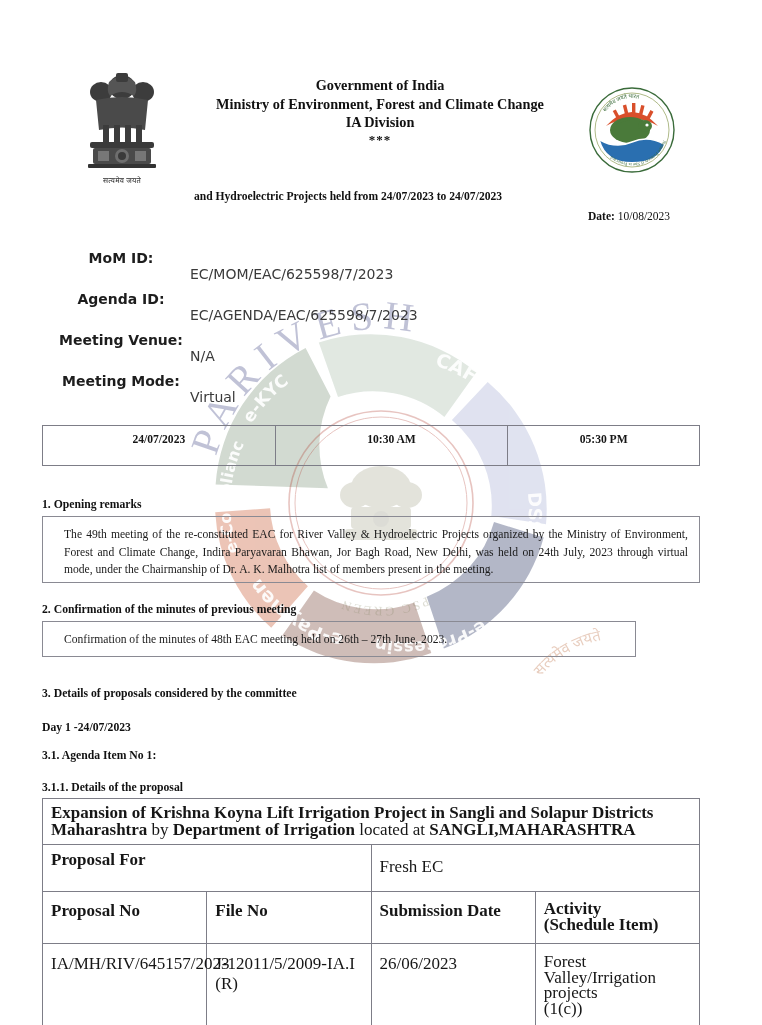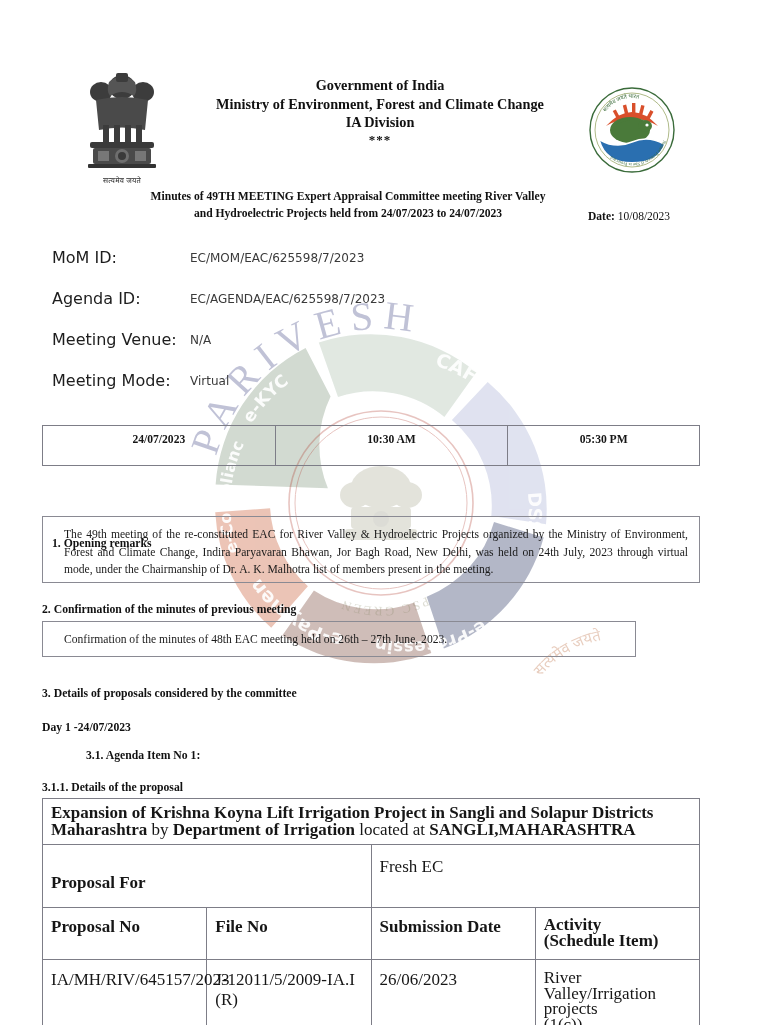--- a/index.html
+++ b/index.html
@@ -69,26 +69,27 @@
   
   .meta{
     position:absolute;left:52px;top:251px;width:620px;
   }
   .meta-row{
     display:flex;align-items:flex-start;height:41px;
   }
   .meta-label{
     width:138px;flex:0 0 138px;
     font-family:"DejaVu Sans",sans-serif;
-    font-weight:400;font-size:16px;color:#1d1d1d;
+    font-weight:700;font-size:14px;color:#1d1d1d;
     line-height:14px;
+    text-align:center;
   }
   .meta-value{
     font-family:"DejaVu Sans",sans-serif;
-    font-size:12px;color:#3a3a3a;line-height:14px;
+    font-size:14px;color:#3a3a3a;line-height:14px;margin-top:16px;
   }
 
   
   .tbl{
     border-collapse:collapse;
     width:100%;
     table-layout:fixed;
   }
   .tbl td,.tbl th{
     border:1px solid #7d7d87;
@@ -300,21 +301,20 @@
     </div>
 
     <div class="head-title">
       <div>Government of India</div>
       <div>Ministry of Environment, Forest and Climate Change</div>
       <div>IA Division</div>
       <div class="head-stars">***</div>
     </div>
 
     <div class="subtitle">
-      <div>Minutes of 49TH MEETING Expert Appraisal Committee meeting River Valley</div>
       <div>and Hydroelectric Projects held from 24/07/2023 to 24/07/2023</div>
     </div>
 
     <div class="doc-date">
       <b>Date:</b>
       <span>10/08/2023</span>
     </div>
 
     <div class="meta">
       <div class="meta-row">
@@ -340,58 +340,58 @@
         <tbody>
             <tr>
           <td style="width:35.5%">24/07/2023</td>
           <td style="width:35.5%">10:30 AM</td>
           <td style="width:29%">05:30 PM</td>
         </tr>
       </tbody>
         </table>
     </div>
 
-    <div class="sec-head" style="left:52px;top:498px;margin-top:39px;">1. Opening remarks</div>
+    <div class="sec-head" style="left:42px;top:498px;">1. Opening remarks</div>
     <div class="box" style="left:42px;top:516px;width:658px;height:67px;">The 49th meeting of the re-constituted EAC for River Valley &amp; Hydroelectric Projects organized by the Ministry of Environment, Forest and Climate Change, Indira Paryavaran Bhawan, Jor Bagh Road, New Delhi, was held on 24th July, 2023 through virtual mode, under the Chairmanship of Dr. A. K. Malhotra list of members present in the meeting.</div>
 
     <div class="sec-head" style="left:42px;top:603px;">2. Confirmation of the minutes of previous meeting</div>
     <div class="box" style="left:42px;top:621px;width:594px;height:36px;">Confirmation of the minutes of 48th EAC meeting held on 26th – 27th June, 2023.</div>
 
     <div class="sec-head" style="left:42px;top:687px;">3. Details of proposals considered by the committee</div>
     <div class="sec-head" style="left:42px;top:721px;">Day 1 -24/07/2023</div>
-    <div class="sec-head" style="left:42px;top:749px;margin-left:44px;">3.1. Agenda Item No 1:</div>
+    <div class="sec-head" style="left:42px;top:749px;">3.1. Agenda Item No 1:</div>
     <div class="sec-head" style="left:42px;top:781px;">3.1.1. Details of the proposal</div>
 
     <div class="prop-wrap">
       <table class="tbl">
         <tbody>
             <tr>
           <td colspan="4" class="prop-title-cell">
             <b>Expansion of Krishna Koyna Lift Irrigation Project in Sangli and Solapur Districts Maharashtra</b><span> by </span><b>Department of Irrigation</b><span> located at </span><b>SANGLI,MAHARASHTRA</b>
           </td>
         </tr>
         <tr>
-          <td colspan="2" class="lbl" style="width:51%;padding-top:28px;padding-bottom:14px;">Proposal For</td>
+          <td colspan="2" class="lbl" style="width:51%;padding-top:5px;padding-bottom:14px;">Proposal For</td>
           <td colspan="2" style="padding-top:12px;padding-bottom:14px;">Fresh EC</td>
         </tr>
         <tr class="row-head">
           <td class="lbl" style="width:29%">Proposal No</td>
           <td class="lbl" style="width:22%">File No</td>
           <td class="lbl" style="width:21%">Submission Date</td>
           <td class="lbl cell-2line" style="width:28%">
             <div>Activity</div>
             <div>(Schedule Item)</div>
           </td>
         </tr>
         <tr class="row-vals">
           <td>IA/MH/RIV/645157/2023</td>
           <td>J-12011/5/2009-IA.I (R)</td>
           <td>26/06/2023</td>
           <td class="cell-2line">
-            <div>River Valley/Irrigation projects</div>
+            <div>Forest Valley/Irrigation projects</div>
             <div>(1(c))</div>
           </td>
         </tr>
       </tbody>
         </table>
     </div>
 
   </div>
 </div>
 

